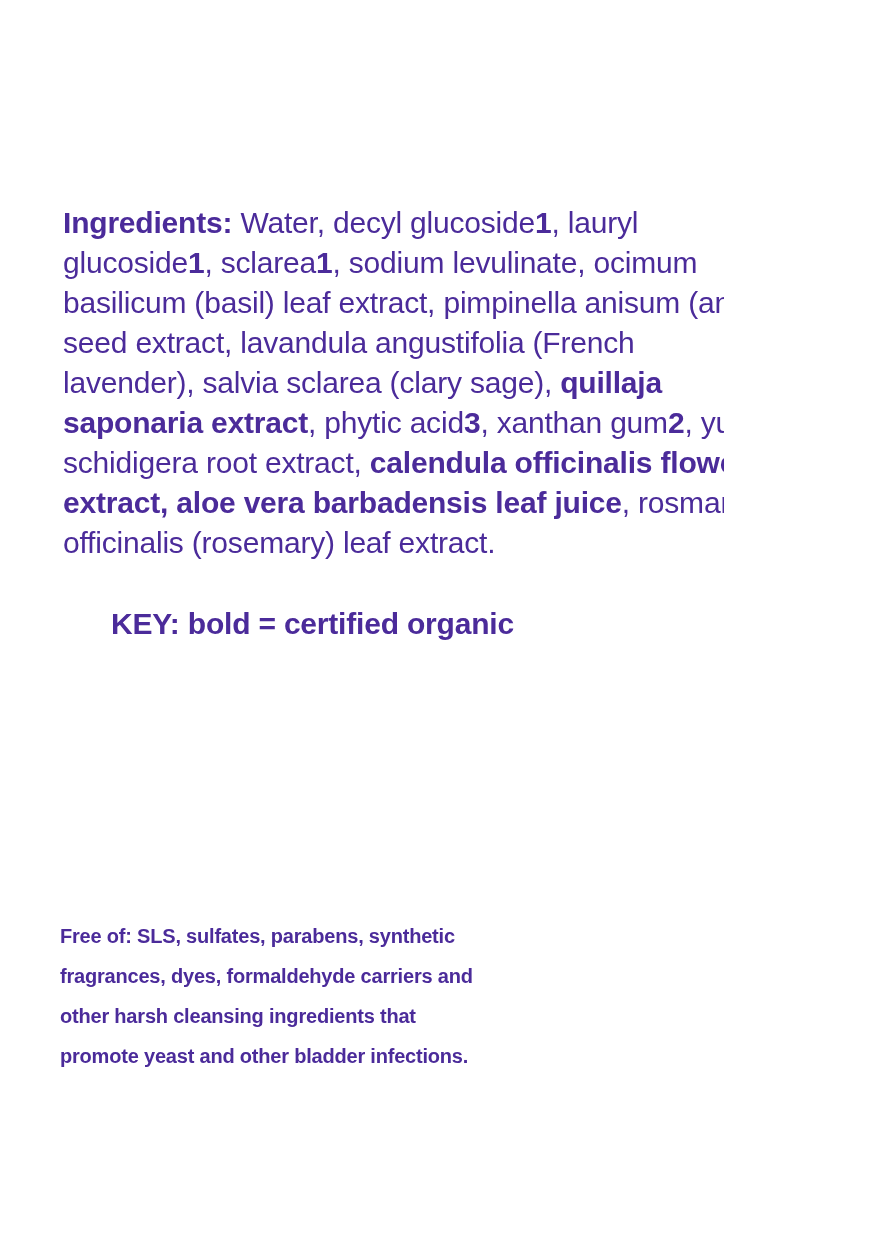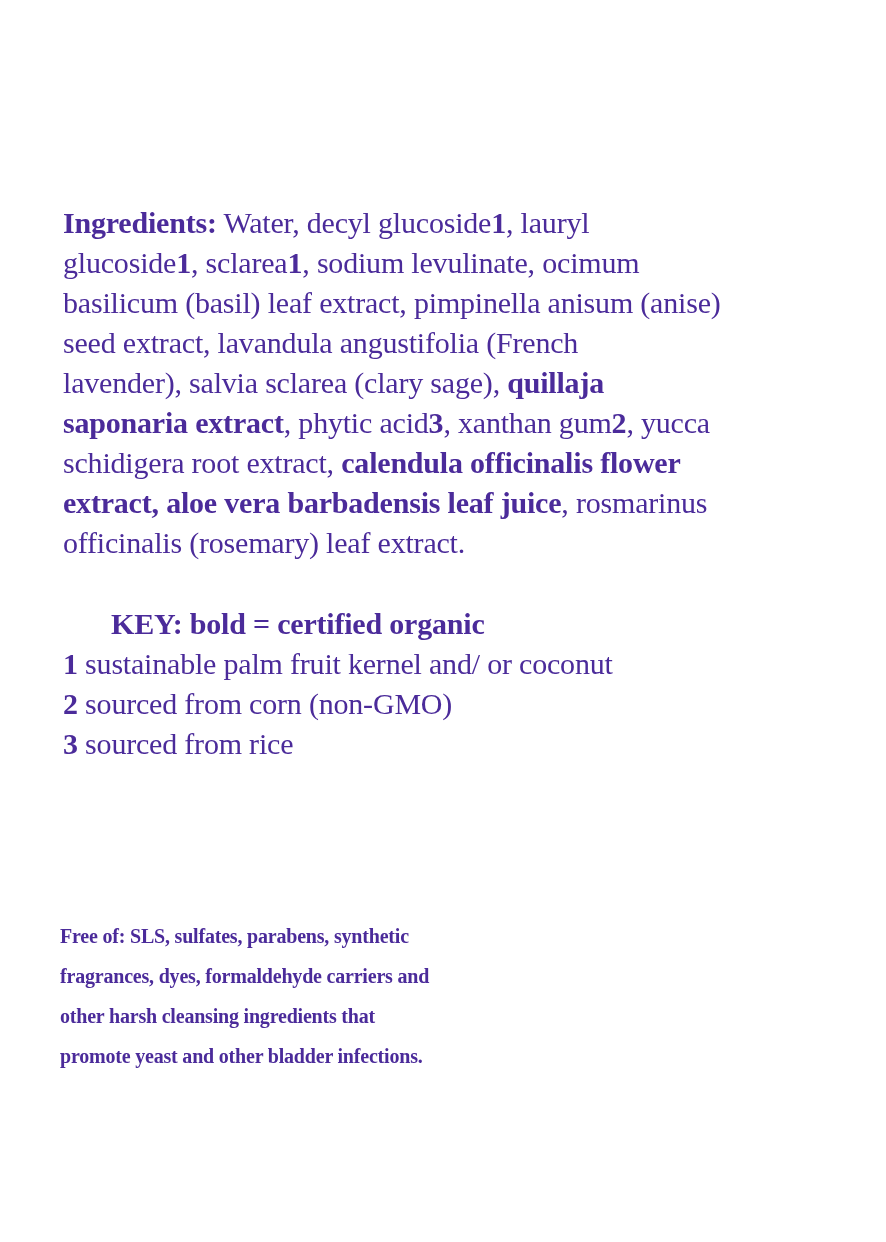--- a/index.html
+++ b/index.html
@@ -3,21 +3,21 @@
 <meta charset="utf-8">
 <style>
   * { margin: 0; padding: 0; box-sizing: border-box; }
   html, body { background: #ffffff; }
   .page {
     position: relative;
     width: 724px;
     height: 1242px;
     background: var(--page-bg, #ffffff);
     overflow: hidden;
-    font-family: Liberation Serif, serif;
+    font-family: Liberation Sans, sans-serif;
     color: var(--text-color, #4B2B9A);
   }
   .rich {
     white-space: pre-wrap;
     font-size: 30px;
     line-height: 40px;
     font-weight: 300;
     letter-spacing: -0.2px;
   }
   .b { font-weight: 700; }
@@ -73,25 +73,20 @@
 seed extract, lavandula angustifolia (French
 lavender), salvia sclarea (clary sage), </span><span class="b">quillaja
 saponaria extract</span><span>, phytic acid</span><span class="b">3</span><span>, xanthan gum</span><span class="b">2</span><span>, yucca
 schidigera root extract, </span><span class="b">calendula officinalis flower
 extract, aloe vera barbadensis leaf juice</span><span>, rosmarinus
 officinalis (rosemary) leaf extract.</span></p>
   </section>
 
   <section class="key-section">
     <p class="key-heading">KEY: bold = certified organic</p>
-    <div>
-        <div class="key-item"><span class="marker">1</span><span> sustainable palm fruit kernel and/ or coconut</span></div>
-        <div class="key-item"><span class="marker">2</span><span> sourced from corn (non-GMO)</span></div>
-        <div class="key-item"><span class="marker">3</span><span> sourced from rice</span></div>
-      </div>
   </section>
 
   <section class="free-of-section">
     <p class="free-of">Free of: SLS, sulfates, parabens, synthetic
 fragrances, dyes, formaldehyde carriers and
 other harsh cleansing ingredients that
 promote yeast and other bladder infections.</p>
   </section>
 
 </div>

